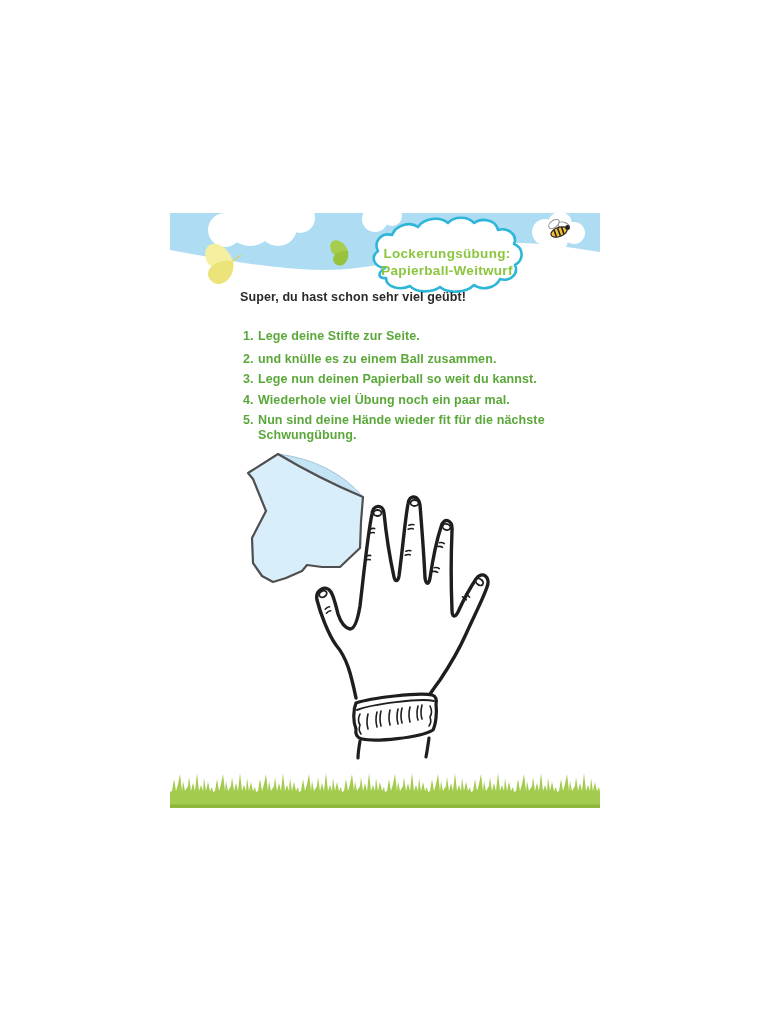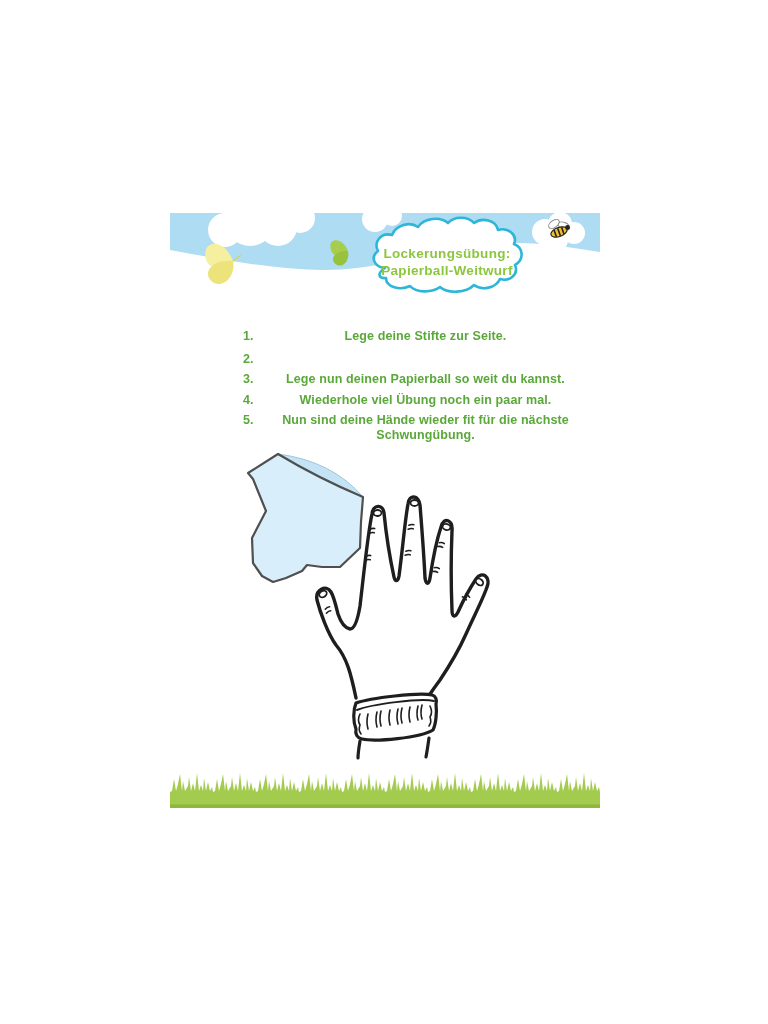--- a/index.html
+++ b/index.html
@@ -5,21 +5,21 @@
   html,body{margin:0;padding:0;background:#ffffff;}
   .canvas{position:relative;width:768px;height:900px;background:#ffffff;overflow:hidden;
           font-family:"Liberation Sans",sans-serif;}
   .abs{position:absolute;}
   .intro{left:240px;top:289px;width:340px;color:#2b2a28;font-size:12.5px;line-height:16px;
          font-weight:700;letter-spacing:.1px;}
   .steps{left:243px;top:329px;width:350px;color:#5ba83a;font-size:12.5px;line-height:15px;
          font-weight:700;letter-spacing:.1px;}
   .step{display:flex;align-items:flex-start;}
   .step .num{width:15px;flex:0 0 15px;}
-  .step .txt{flex:1;text-align:center;}
+  .step .txt{flex:1;}
   .mb8{margin-bottom:8px;} .mb5{margin-bottom:5px;} .mb6{margin-bottom:6px;}
   .cloud-title{font:700 13.5px "Liberation Sans",sans-serif;fill:#8cc63f;letter-spacing:.3px;}
   svg{display:block;}
 </style>
 </head>
 <body>
 
 <div class="canvas">
 
   <svg class="abs" style="left:170px;top:213px;" width="430" height="84" viewBox="0 0 430 84">
@@ -72,30 +72,32 @@
         <g transform="rotate(-20 389 19)">
           <ellipse cx="389" cy="19" rx="8.5" ry="4.5" fill="#f3c032" stroke="#222" stroke-width="1.2"></ellipse>
           <path d="M385,15.5 L385,22.5 M389,15 L389,23 M393,15.5 L393,22.5" stroke="#222" stroke-width="1.6"></path>
         </g>
         <circle cx="397.5" cy="14.5" r="2.4" fill="#222"></circle>
       </g>
     </g>
   </svg>
 
   <div class="abs intro">
+    <div>Super, du hast schon sehr viel geübt!</div>
   </div>
 
   <div class="abs steps">
     <div class="step mb8">
       <span class="num">1.</span>
       <span class="txt">Lege deine Stifte zur Seite.</span>
     </div>
     <div class="step mb5">
       <span class="num">2.</span>
       <span class="txt">
+        <div>und knülle es zu einem Ball zusammen.</div>
       </span>
     </div>
     <div class="step mb6">
       <span class="num">3.</span>
       <span class="txt">Lege nun deinen Papierball so weit du kannst.</span>
     </div>
     <div class="step mb5">
       <span class="num">4.</span>
       <span class="txt">Wiederhole viel Übung noch ein paar mal.</span>
     </div>

